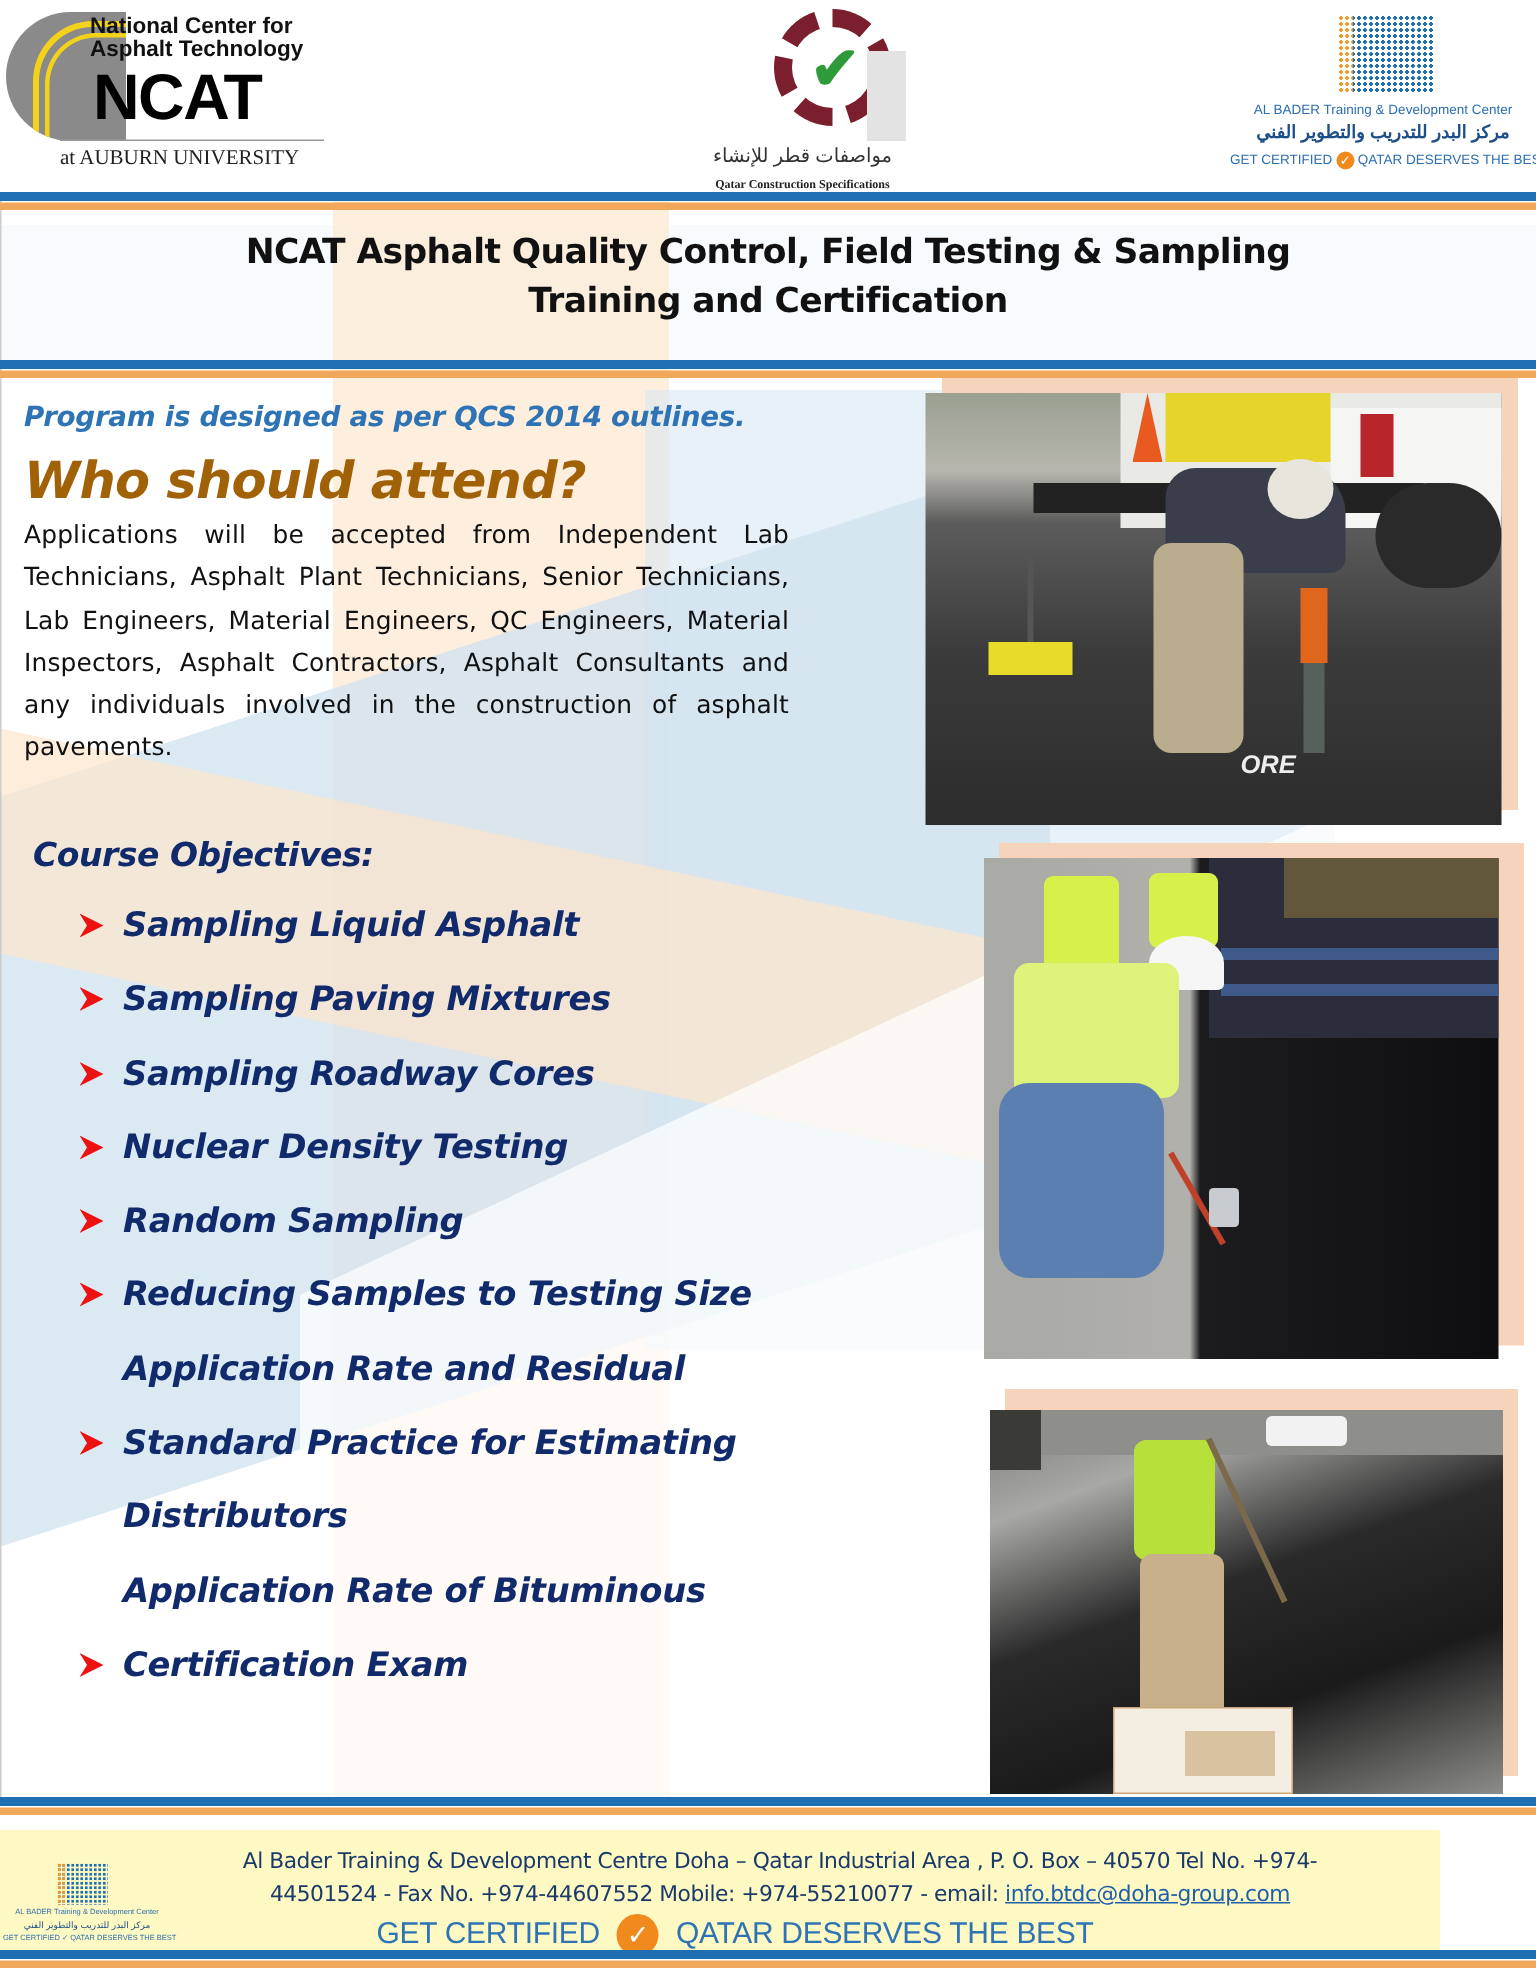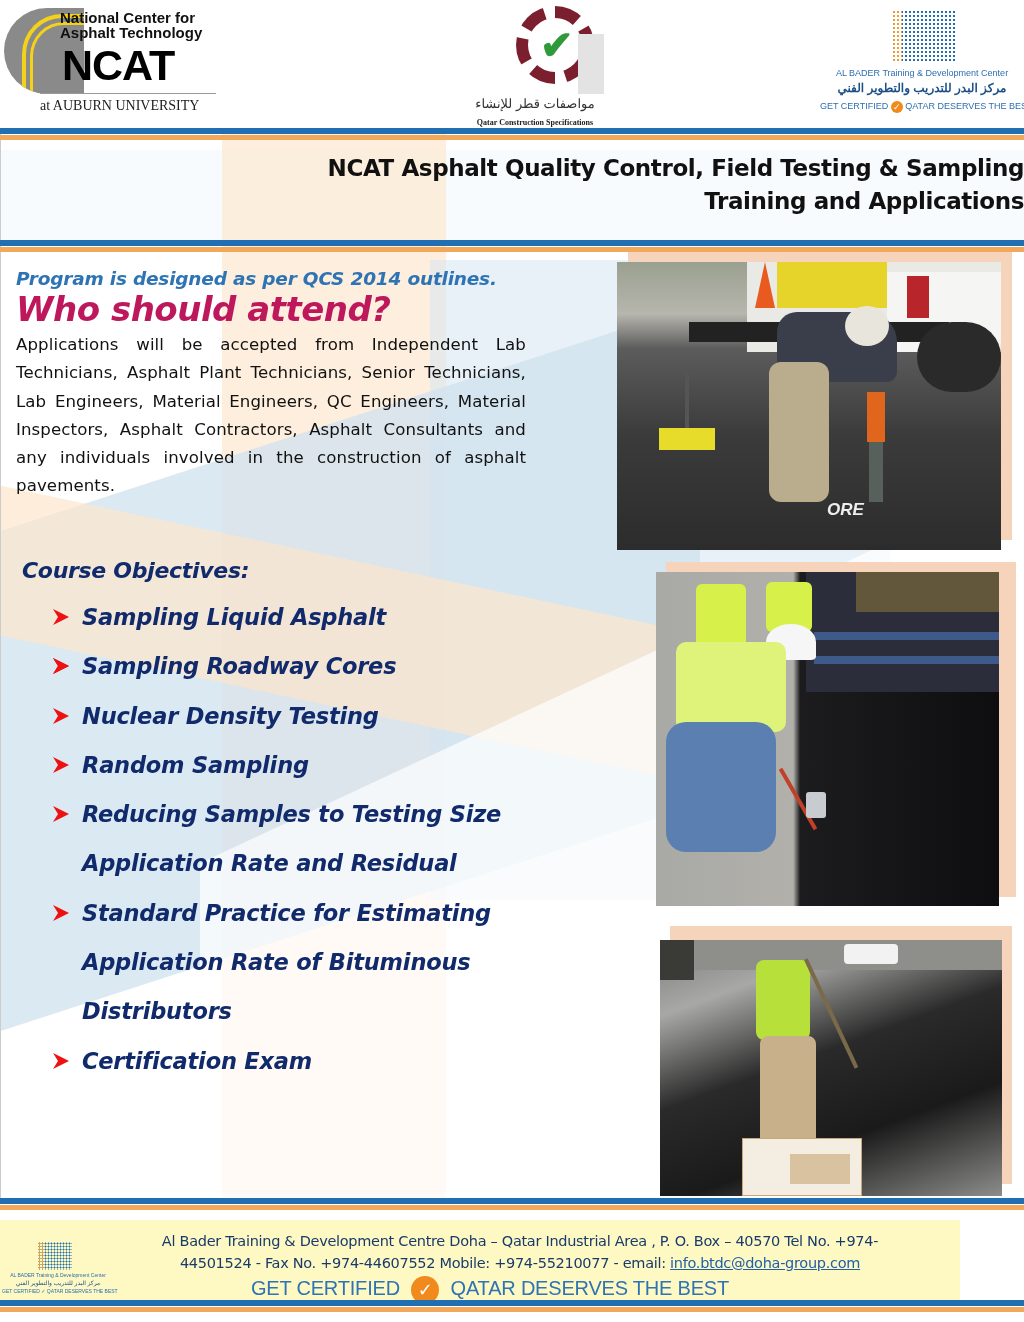--- a/index.html
+++ b/index.html
@@ -38,26 +38,26 @@
   .logo-ab { position: absolute; left: 820px; top: 4px; width: 204px; height: 118px; }
   .ab-mark { position: absolute; left: 72px; top: 6px; width: 64px; height: 52px;
     background-image: radial-gradient(circle, #1f6fb2 1.2px, transparent 1.4px); background-size: 4px 4px; }
   .ab-mark::before { content: ""; position: absolute; left: 0; top: 0; width: 10px; height: 52px;
     background-image: radial-gradient(circle, #f29a2e 1.2px, transparent 1.4px); background-size: 4px 4px; }
   .ab-t1 { position: absolute; left: 0; top: 64px; width: 204px; text-align: center; font-size: 9px; color: #2d6fb0; }
   .ab-t2 { position: absolute; left: 0; top: 77px; width: 204px; text-align: center; font-size: 12px; color: #1d4f88; direction: rtl; font-weight: bold; }
   .ab-t3 { position: absolute; left: 0; top: 97px; width: 204px; text-align: center; font-size: 9px; color: #2d6fb0; white-space: nowrap; }
   .check-circle { display: inline-block; width: 12px; height: 12px; border-radius: 50%; background: #f08a1c; color: #fff; font-size: 9px; line-height: 12px; text-align: center; vertical-align: middle; }
 
-  .title { position: absolute; left: 0; top: 152px; width: 1024px; text-align: right; z-index: 2;
+  .title { position: absolute; left: 0; top: 152px; width: 1024px; text-align: center; z-index: 2;
     font-family: "DejaVu Sans", sans-serif; font-size: 23px; line-height: 33px; font-weight: bold; color: #111; letter-spacing: -0.4px; }
 
   .left { position: absolute; left: 16px; top: 268px; width: 510px; z-index: 2; }
   .qcs-note { font-family: "DejaVu Sans", sans-serif; font-style: italic; font-weight: bold; font-size: 18.5px; color: #2e74b5; letter-spacing: -0.2px; }
-  .who { font-family: "DejaVu Sans", sans-serif; font-style: italic; font-weight: bold; font-size: 34px; line-height: 40px; color: #be185d; letter-spacing: -0.5px; }
+  .who { margin-top: 12px; font-family: "DejaVu Sans", sans-serif; font-style: italic; font-weight: bold; font-size: 34px; line-height: 40px; color: #a16207; letter-spacing: -0.5px; }
   .para { margin-top: 2px; font-family: "DejaVu Sans", sans-serif; font-size: 16.6px; line-height: 28.3px; color: #111; text-align: justify; text-align-last: left; letter-spacing: 0.1px; }
 
   .objectives { position: absolute; left: 22px; top: 558px; width: 560px; z-index: 2; }
   .obj-title { font-family: "DejaVu Sans", sans-serif; font-style: italic; font-weight: bold; font-size: 22px; color: #102a6b; margin-bottom: 10px; letter-spacing: -0.3px; }
   .obj-item { position: relative; padding-left: 60px; font-family: "DejaVu Sans", sans-serif; font-style: italic; font-weight: bold; font-size: 22.5px; line-height: 49.3px; color: #102a6b; letter-spacing: -0.2px; }
   .obj-item .arrow { position: absolute; left: 31px; top: 16px; width: 16px; height: 16px; }
 
   .photo-wrap { position: absolute; z-index: 2; }
   .photo-back { position: absolute; background: #f6d3bb; }
   .photo { position: absolute; overflow: hidden; }
@@ -124,60 +124,60 @@
   </div>
 </header>
 
 <div class="sep" style="top:128px">
     <div class="b"></div>
     <div class="o"></div>
   </div>
 
 <h1 class="title">
   <div>NCAT Asphalt Quality Control, Field Testing &amp; Sampling</div>
-  <div>Training and Applications</div>
+  <div>Training and Certification</div>
 </h1>
 
 <div class="sep" style="top:240px">
     <div class="b"></div>
     <div class="o"></div>
   </div>
 
 <section class="left">
   <div class="qcs-note">Program is designed as per QCS 2014 outlines.</div>
   <h2 class="who">Who should attend?</h2>
   <p class="para">Applications will be accepted from Independent Lab Technicians, Asphalt Plant Technicians, Senior Technicians, Lab Engineers, Material Engineers, QC Engineers, Material Inspectors, Asphalt Contractors, Asphalt Consultants and any individuals involved in the construction of asphalt pavements.</p>
 </section>
 
 <section class="objectives">
   <h3 class="obj-title">Course Objectives:</h3>
   <div class="obj-item"><svg class="arrow" viewBox="0 0 16 16">
         <path d="M0 0 L16 8 L0 16 L5 8 Z" fill="#ee1111"></path>
       </svg><span>Sampling Liquid Asphalt</span></div>
   <div class="obj-item"><svg class="arrow" viewBox="0 0 16 16">
         <path d="M0 0 L16 8 L0 16 L5 8 Z" fill="#ee1111"></path>
-      </svg></div>
+      </svg><span>Sampling Paving Mixtures</span></div>
   <div class="obj-item"><svg class="arrow" viewBox="0 0 16 16">
         <path d="M0 0 L16 8 L0 16 L5 8 Z" fill="#ee1111"></path>
       </svg><span>Sampling Roadway Cores</span></div>
   <div class="obj-item"><svg class="arrow" viewBox="0 0 16 16">
         <path d="M0 0 L16 8 L0 16 L5 8 Z" fill="#ee1111"></path>
       </svg><span>Nuclear Density Testing</span></div>
   <div class="obj-item"><svg class="arrow" viewBox="0 0 16 16">
         <path d="M0 0 L16 8 L0 16 L5 8 Z" fill="#ee1111"></path>
       </svg><span>Random Sampling</span></div>
   <div class="obj-item"><svg class="arrow" viewBox="0 0 16 16">
         <path d="M0 0 L16 8 L0 16 L5 8 Z" fill="#ee1111"></path>
       </svg><span>Reducing Samples to Testing Size</span></div>
   <div class="obj-item"><span>Application Rate and Residual</span></div>
   <div class="obj-item"><svg class="arrow" viewBox="0 0 16 16">
         <path d="M0 0 L16 8 L0 16 L5 8 Z" fill="#ee1111"></path>
       </svg><span>Standard Practice for Estimating</span></div>
+  <div class="obj-item"><span>Distributors</span></div>
   <div class="obj-item"><span>Application Rate of Bituminous</span></div>
-  <div class="obj-item"><span>Distributors</span></div>
   <div class="obj-item"><svg class="arrow" viewBox="0 0 16 16">
         <path d="M0 0 L16 8 L0 16 L5 8 Z" fill="#ee1111"></path>
       </svg><span>Certification Exam</span></div>
 </section>
 
 <div class="photo-wrap" style="left:616px;top:250px;width:400px;height:305px;">
   <div class="photo-back" style="left:12px;top:0;width:384px;height:290px;"></div>
   <div class="photo ph1" style="left:1px;top:12px;width:384px;height:288px;">
     <div class="ph-el" style="left:130px;top:0;width:254px;height:90px;background:#e9e9e6;"></div>
     <div class="ph-el" style="left:270px;top:10px;width:114px;height:80px;background:#f5f5f3;border-radius:0 0 10px 0;"></div>

